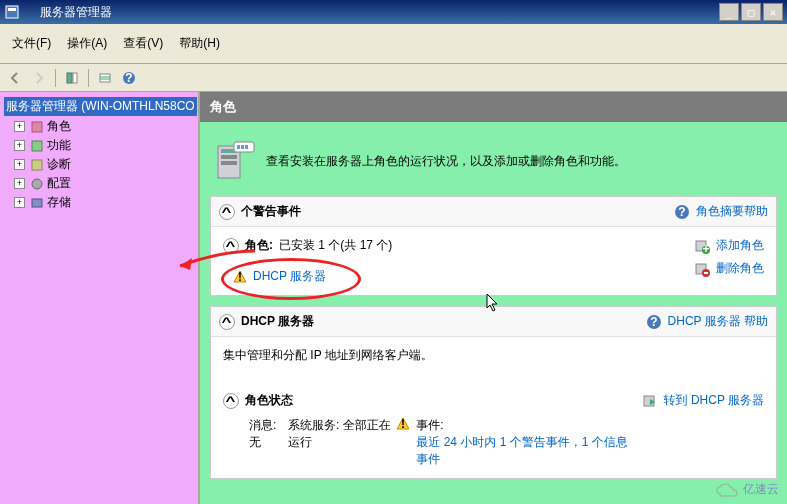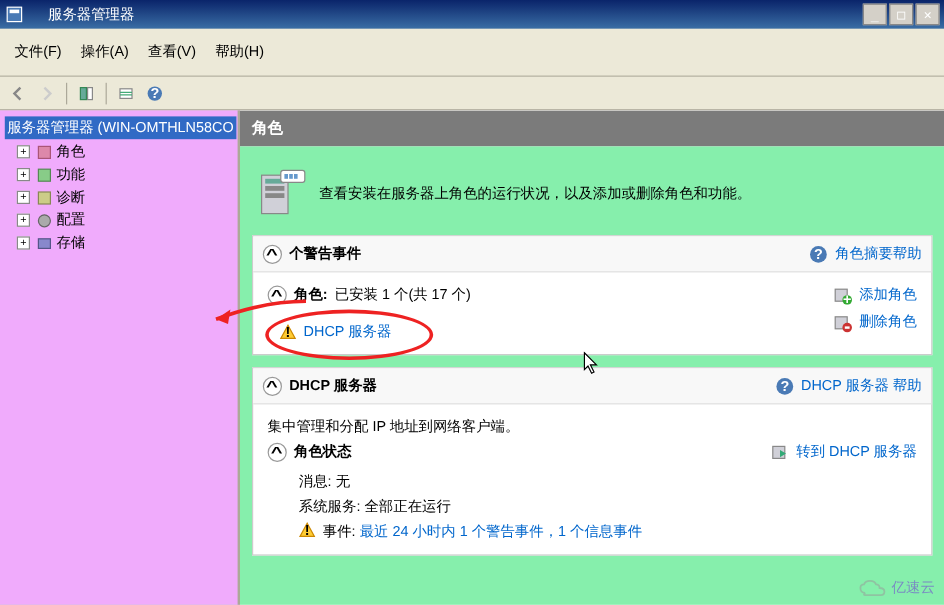--- a/index.html
+++ b/index.html
@@ -30,21 +30,21 @@
 .row{display:flex;justify-content:space-between;align-items:flex-start;gap:10px}
 .collapse-btn{width:16px;height:16px;border:1px solid #999;border-radius:50%;display:flex;align-items:center;justify-content:center;font-size:9px;background:#fff}
 .link{color:#0066cc;cursor:pointer}
 .action-list{display:flex;flex-direction:column;gap:6px}
 .action{display:flex;align-items:center;gap:6px}
 .roles-sub{margin-top:14px;display:flex;flex-direction:column;gap:8px}
 .role-entry{display:flex;align-items:center;gap:6px;position:relative;margin-left:10px}
 .red-circle{position:absolute;width:140px;height:42px;border:3px solid #e22;border-radius:50%;left:-12px;top:-10px;pointer-events:none}
 .red-arrow{position:absolute;left:170px;top:246px;pointer-events:none}
 .cursor{position:absolute;left:486px;top:293px;pointer-events:none}
-.status-list{margin:6px 0 0 26px;display:flex;flex-direction:column;gap:4px}
+.status-list{margin:6px 0 0 26px;display:flex;gap:4px}
 .warn-icon{width:14px;height:14px;flex-shrink:0}
 .watermark{position:absolute;right:8px;bottom:6px;opacity:.5;display:flex;align-items:center;gap:4px;color:#6d28d9;font-size:13px}
 .sub-hdr{display:flex;align-items:center;gap:6px;font-weight:bold;margin-bottom:8px}
 .sub-hdr .collapse-btn{flex-shrink:0}
 .cbarrow{display:inline-block;transform:scaleX(1.4)}
 </style>
 </head>
 <body>
 
 <div class="titlebar">
@@ -235,21 +235,21 @@
           </div>
           <div class="action">
             <svg width="16" height="16">
                 <circle cx="8" cy="8" r="7" fill="#4a7ab5"></circle>
                 <text x="8" y="12" text-anchor="middle" fill="#fff" font-size="11" font-weight="bold">?</text>
               </svg>
             <span class="link">DHCP 服务器 帮助</span>
           </div>
         </div>
         <div class="panel-body">
-          <div style="margin-bottom:4px">集中管理和分配 IP 地址到网络客户端。</div>
+          <div style="margin-bottom:28px">集中管理和分配 IP 地址到网络客户端。</div>
           <div class="row">
             <div style="flex:1">
               <div class="sub-hdr">
                 <span class="collapse-btn">
                     <span class="cbarrow">^</span>
                   </span>
                 <span>角色状态</span>
               </div>
               <div class="status-list">
                 <div><span>消息:</span> <span>无</span></div>

